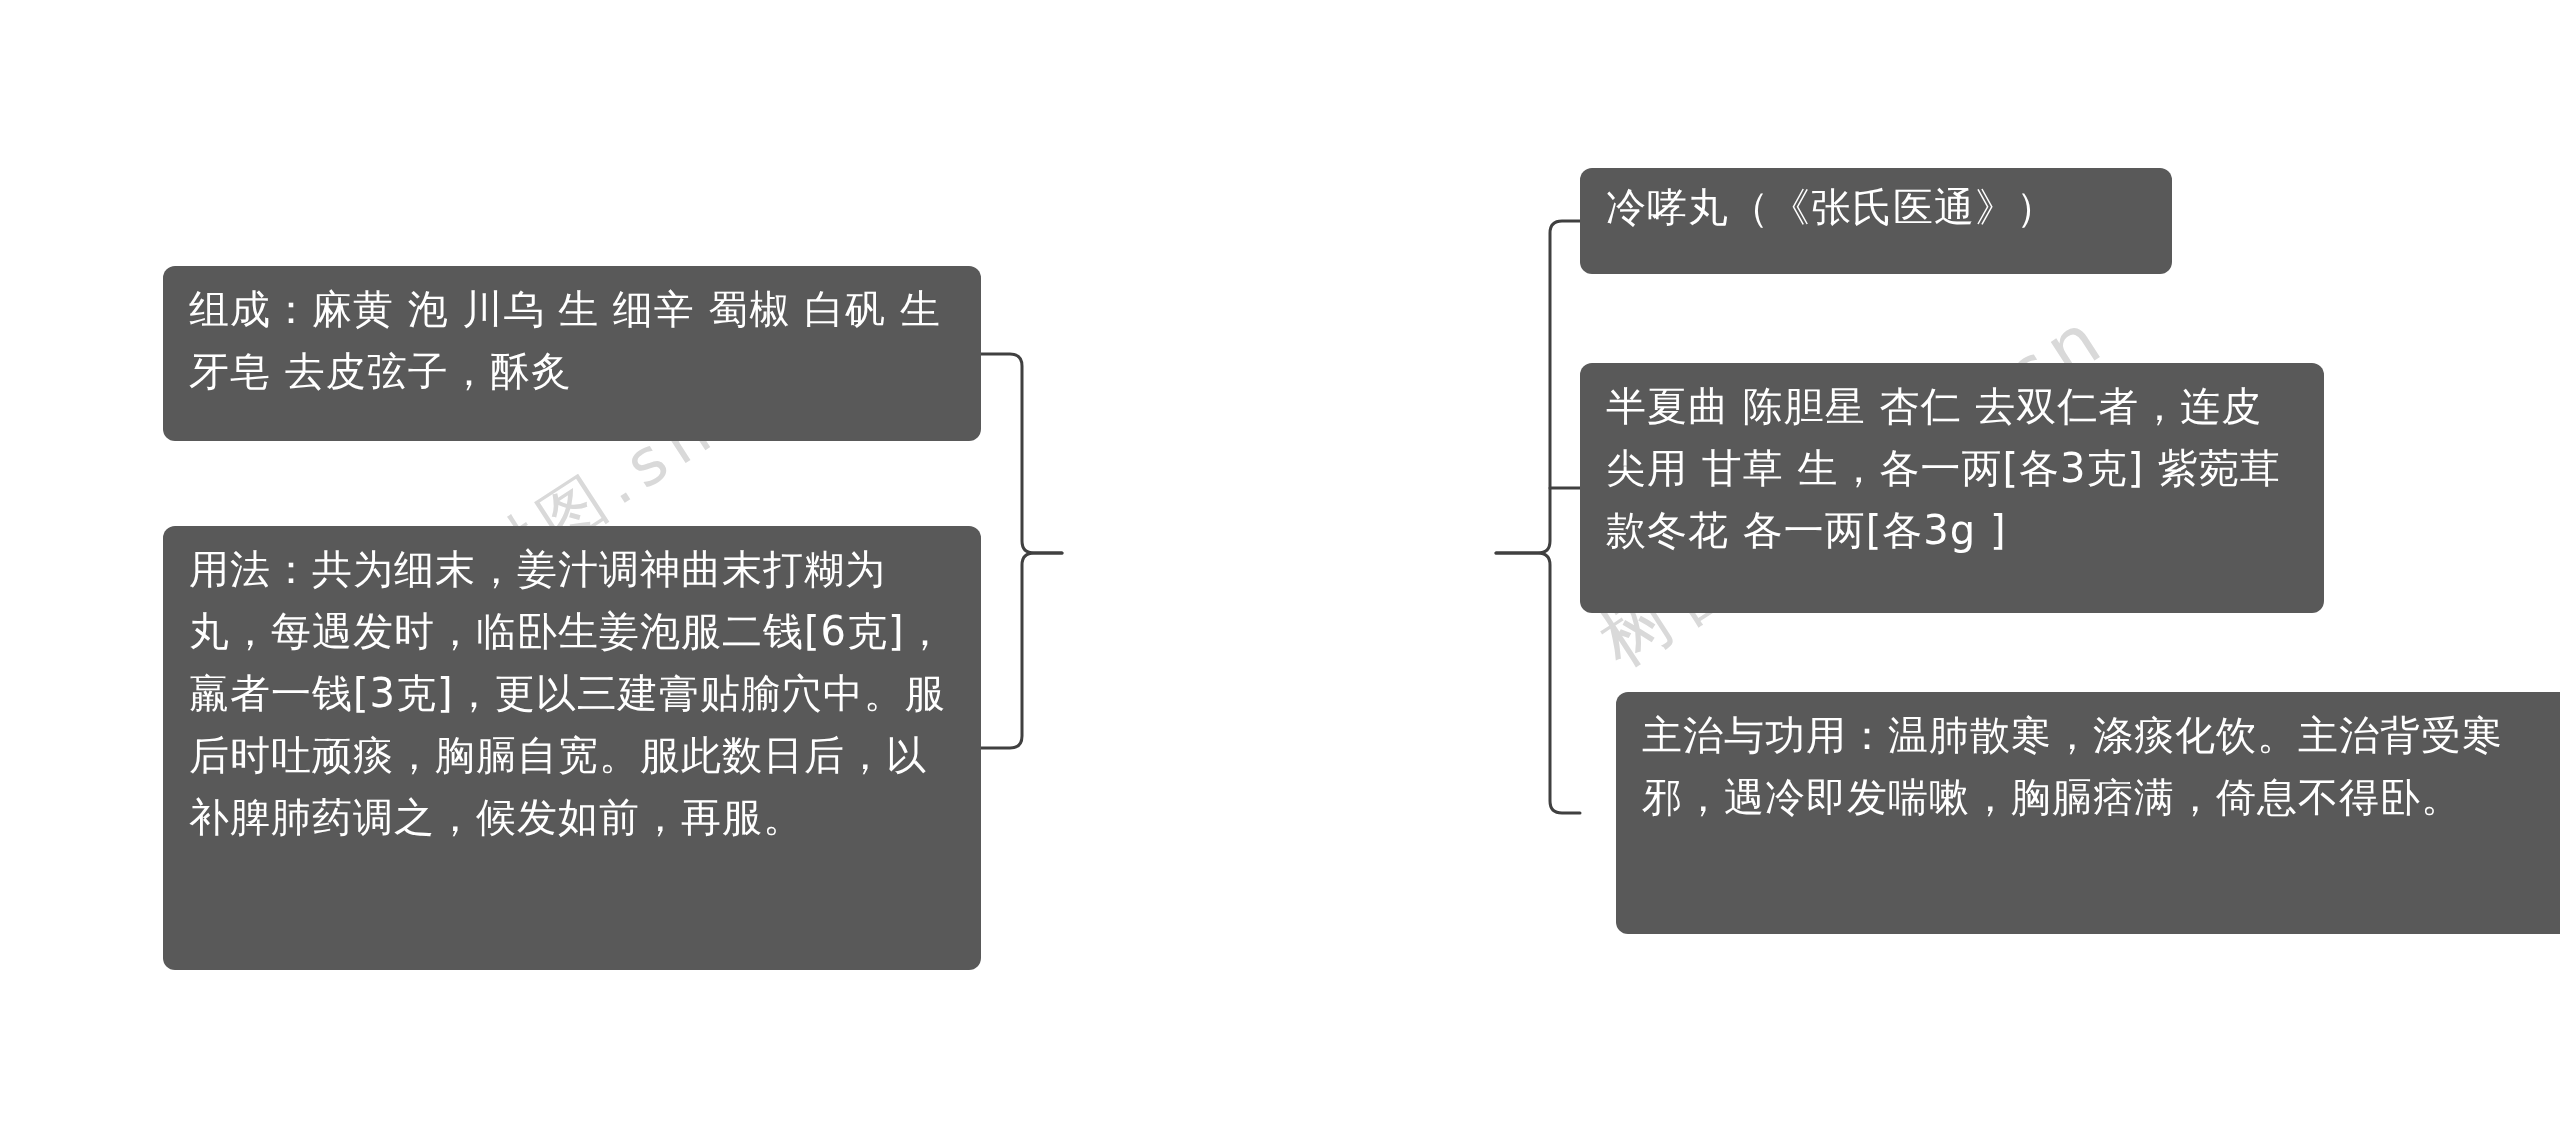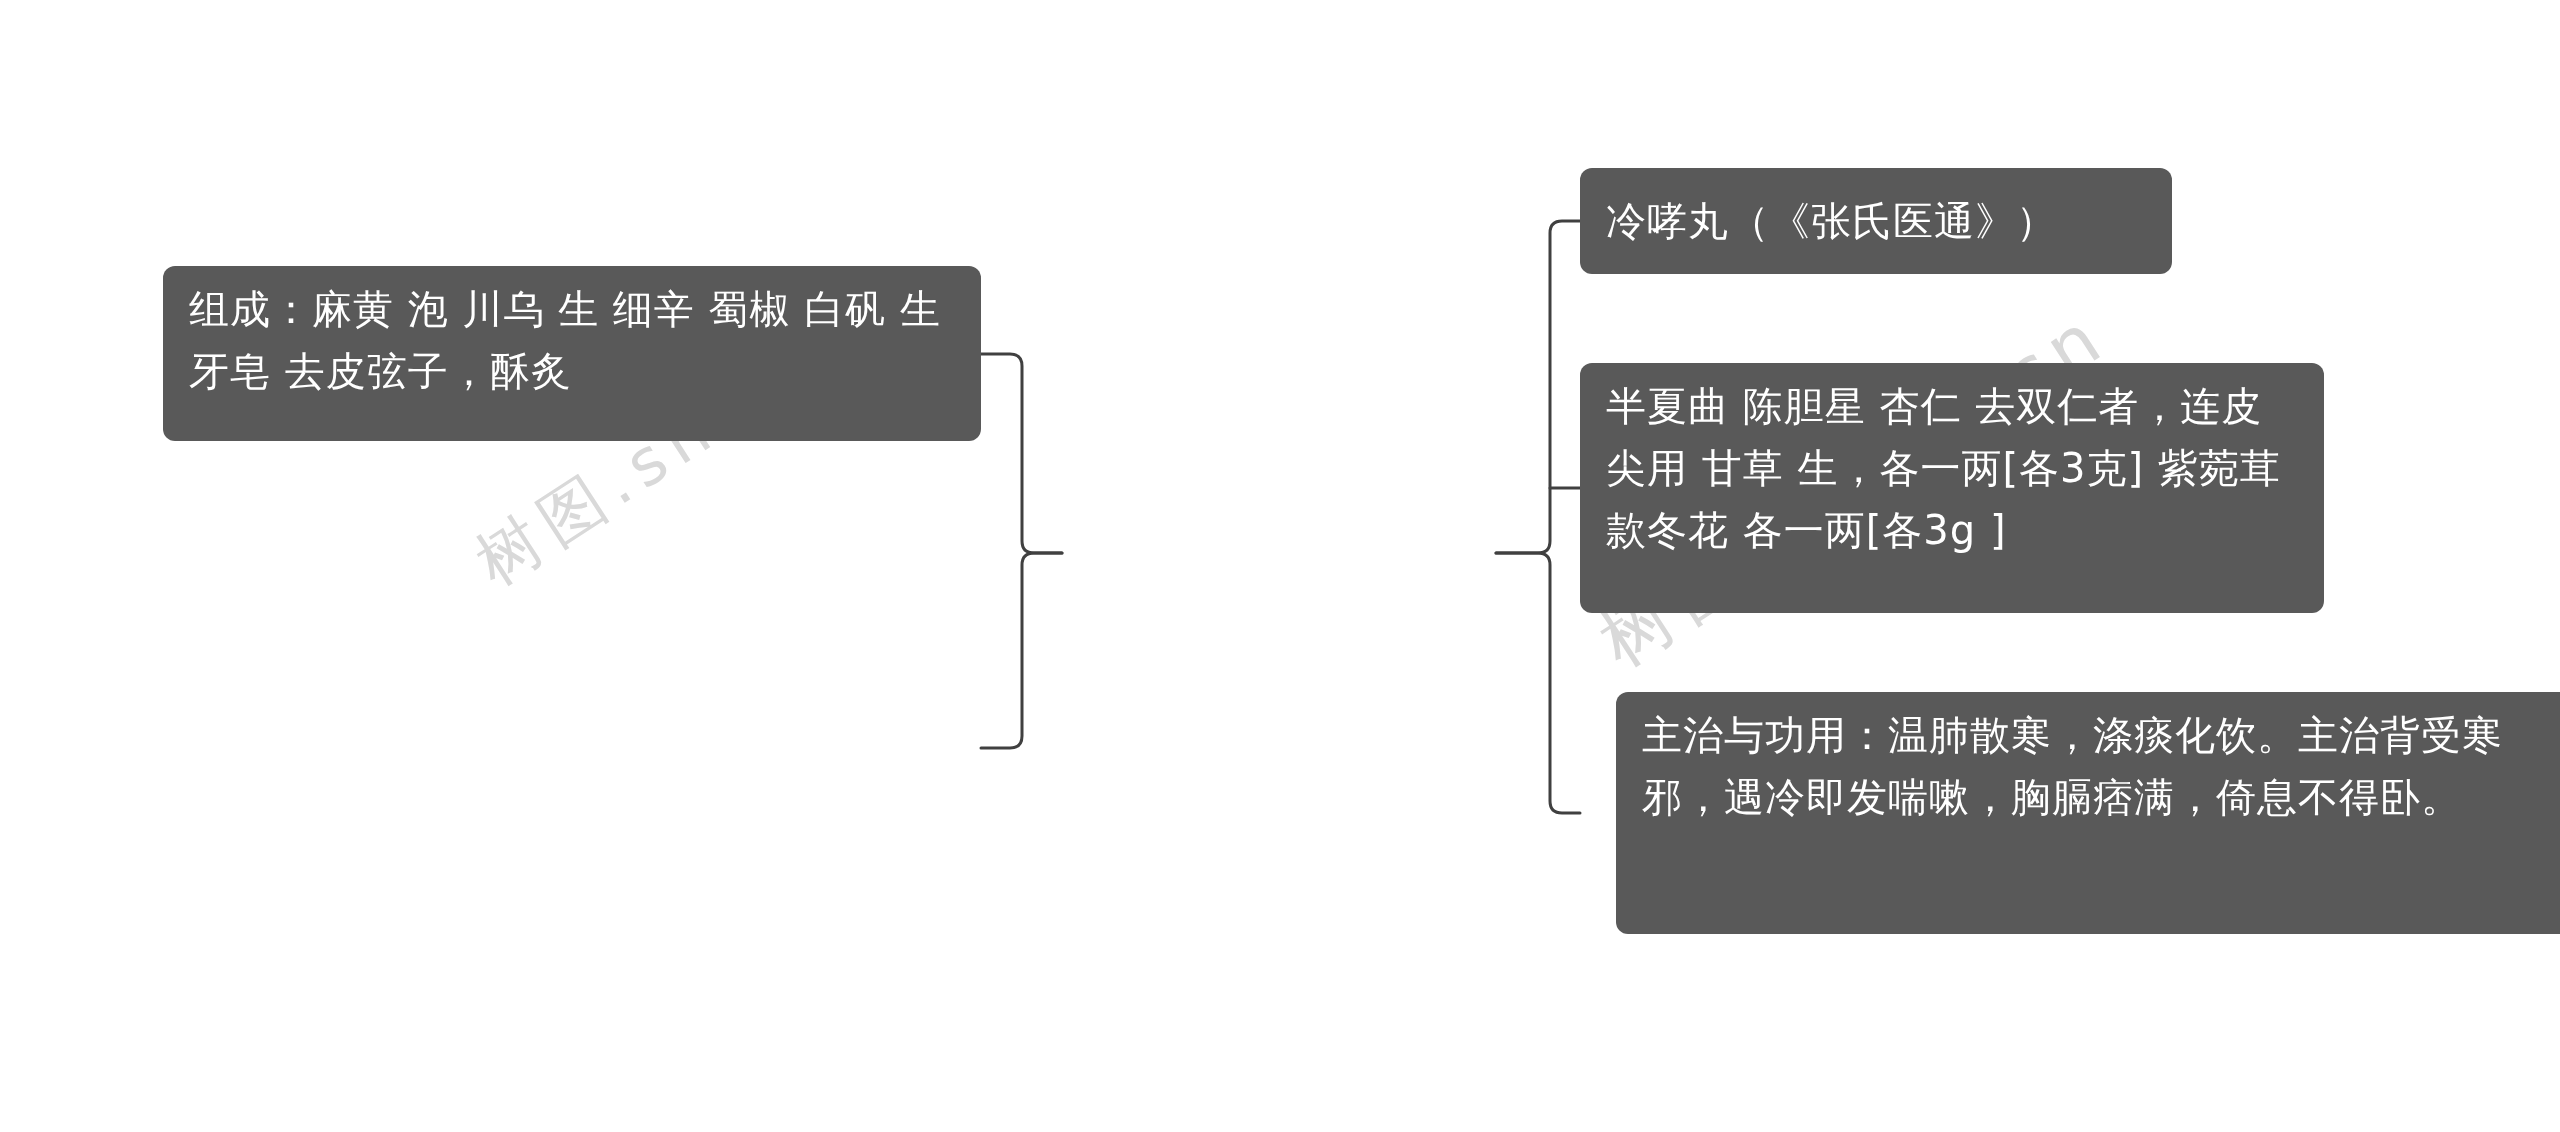--- a/index.html
+++ b/index.html
@@ -38,21 +38,21 @@
     color:var(--node-text);
     border-radius:12px;
     font-size:40px;
     line-height:1.55;
     padding:12px 26px;
     z-index:3;
     letter-spacing:1px;
   }
   .node-left-1{left:163px;top:266px;width:818px;min-height:175px;}
   .node-left-2{left:163px;top:526px;width:818px;min-height:444px;}
-  .node-right-1{left:1580px;top:168px;width:592px;min-height:106px;padding:22px 26px;}
+  .node-right-1{left:1580px;top:168px;width:592px;min-height:106px;padding:8px 26px;}
   .node-right-2{left:1580px;top:363px;width:744px;min-height:250px;}
   .node-right-3{left:1580px;top:692px;width:966px;min-height:242px;margin-left:36px;}
   .center-title{
     position:absolute;
     left:1074px;
     top:522px;
     width:420px;
     font-size:54px;
     color:var(--title-text);
     letter-spacing:2px;
@@ -79,20 +79,21 @@
 
       <path d="M 1496 553 H 1538 Q 1550 553 1550 565 V 801 Q 1550 813 1562 813 H 1580"></path>
 
       <path d="M 1550 488 H 1580"></path>
     </g>
   </svg>
 
 
   <div class="node node-left-1">组成：麻黄 泡 川乌 生 细辛 蜀椒 白矾 生 牙皂 去皮弦子，酥炙</div>
 
+  <div class="node node-left-2">用法：共为细末，姜汁调神曲末打糊为丸，每遇发时，临卧生姜泡服二钱[6克]，羸者一钱[3克]，更以三建膏贴腧穴中。服后时吐顽痰，胸膈自宽。服此数日后，以补脾肺药调之，候发如前，再服。</div>
 
   <div class="node node-right-1">冷哮丸（《张氏医通》）</div>
 
   <div class="node node-right-2">半夏曲 陈胆星 杏仁 去双仁者，连皮尖用 甘草 生，各一两[各3克] 紫菀茸 款冬花 各一两[各3g ]</div>
 
   <div class="node node-right-3">主治与功用：温肺散寒，涤痰化饮。主治背受寒邪，遇冷即发喘嗽，胸膈痞满，倚息不得卧。</div>
 
 </div>
 
 </body></html>

